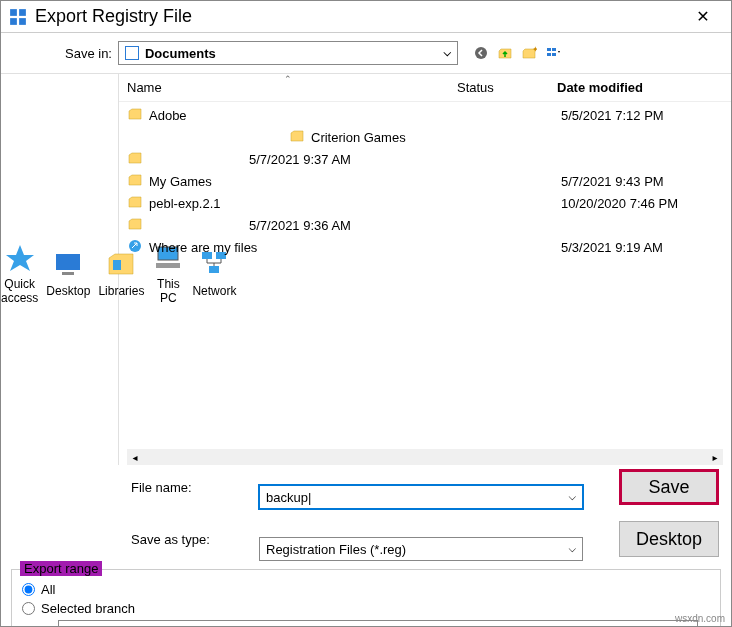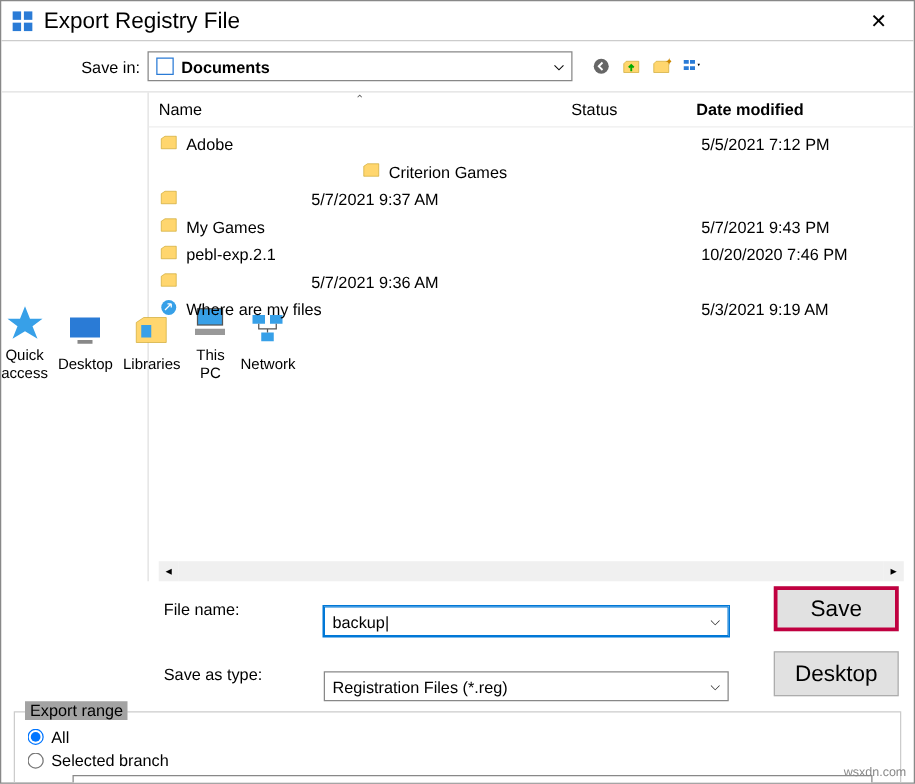--- a/index.html
+++ b/index.html
@@ -37,21 +37,21 @@
   .scroll-h .arrow { width: 16px; height: 16px; background: #f0f0f0; display: flex; align-items: center; justify-content: center; font-size: 10px; }
   .scroll-h .track { flex: 1; height: 16px; background: #f0f0f0; }
   .bottom-form { padding-left: 130px; padding-right: 12px; }
   .form-row { display: flex; align-items: center; margin-bottom: 8px; }
   .form-row .flabel { width: 128px; font-size: 13px; }
   .combo { flex: 0 0 324px; height: 24px; border: 1px solid #888; display: flex; align-items: center; padding: 0 6px; font-size: 13px; justify-content: space-between; margin-right: 8px; margin-top: 20px; }
   .combo.highlighted { border: 1px solid #0078d7; box-shadow: 0 0 0 1px #0078d7; }
   .btn { width: 100px; height: 36px; background: #e1e1e1; border: 1px solid #adadad; font-size: 18px; display: flex; align-items: center; justify-content: center; margin-left: auto; }
   .btn.primary { border: 3px solid #c00040; background: #e1e1e1; }
   .export-range { margin: 4px 10px 0 10px; border: 1px solid #ccc; position: relative; padding: 12px 10px 10px 10px; }
-  .export-range .legend { position: absolute; top: -9px; left: 8px; background: #a3a3a3; padding: 0 4px; font-size: 13px; }
+  .export-range .legend { position: absolute; top: -9px; left: 8px; background: #a21caf; padding: 0 4px; font-size: 13px; }
   .radio-row { display: flex; align-items: center; font-size: 13px; margin-bottom: 4px; }
   .radio-row input { margin-right: 6px; }
   .branch-input { width: 640px; height: 22px; border: 1px solid #888; margin-left: 36px; }
   .watermark { position: absolute; bottom: 2px; right: 6px; font-size: 10px; color: #888; }
   .cursor-caret::after { content: '|'; animation: blink 1s infinite; }
   @keyframes blink { 50% { opacity: 0; } }
 </style>
 </head>
 <body>
 

